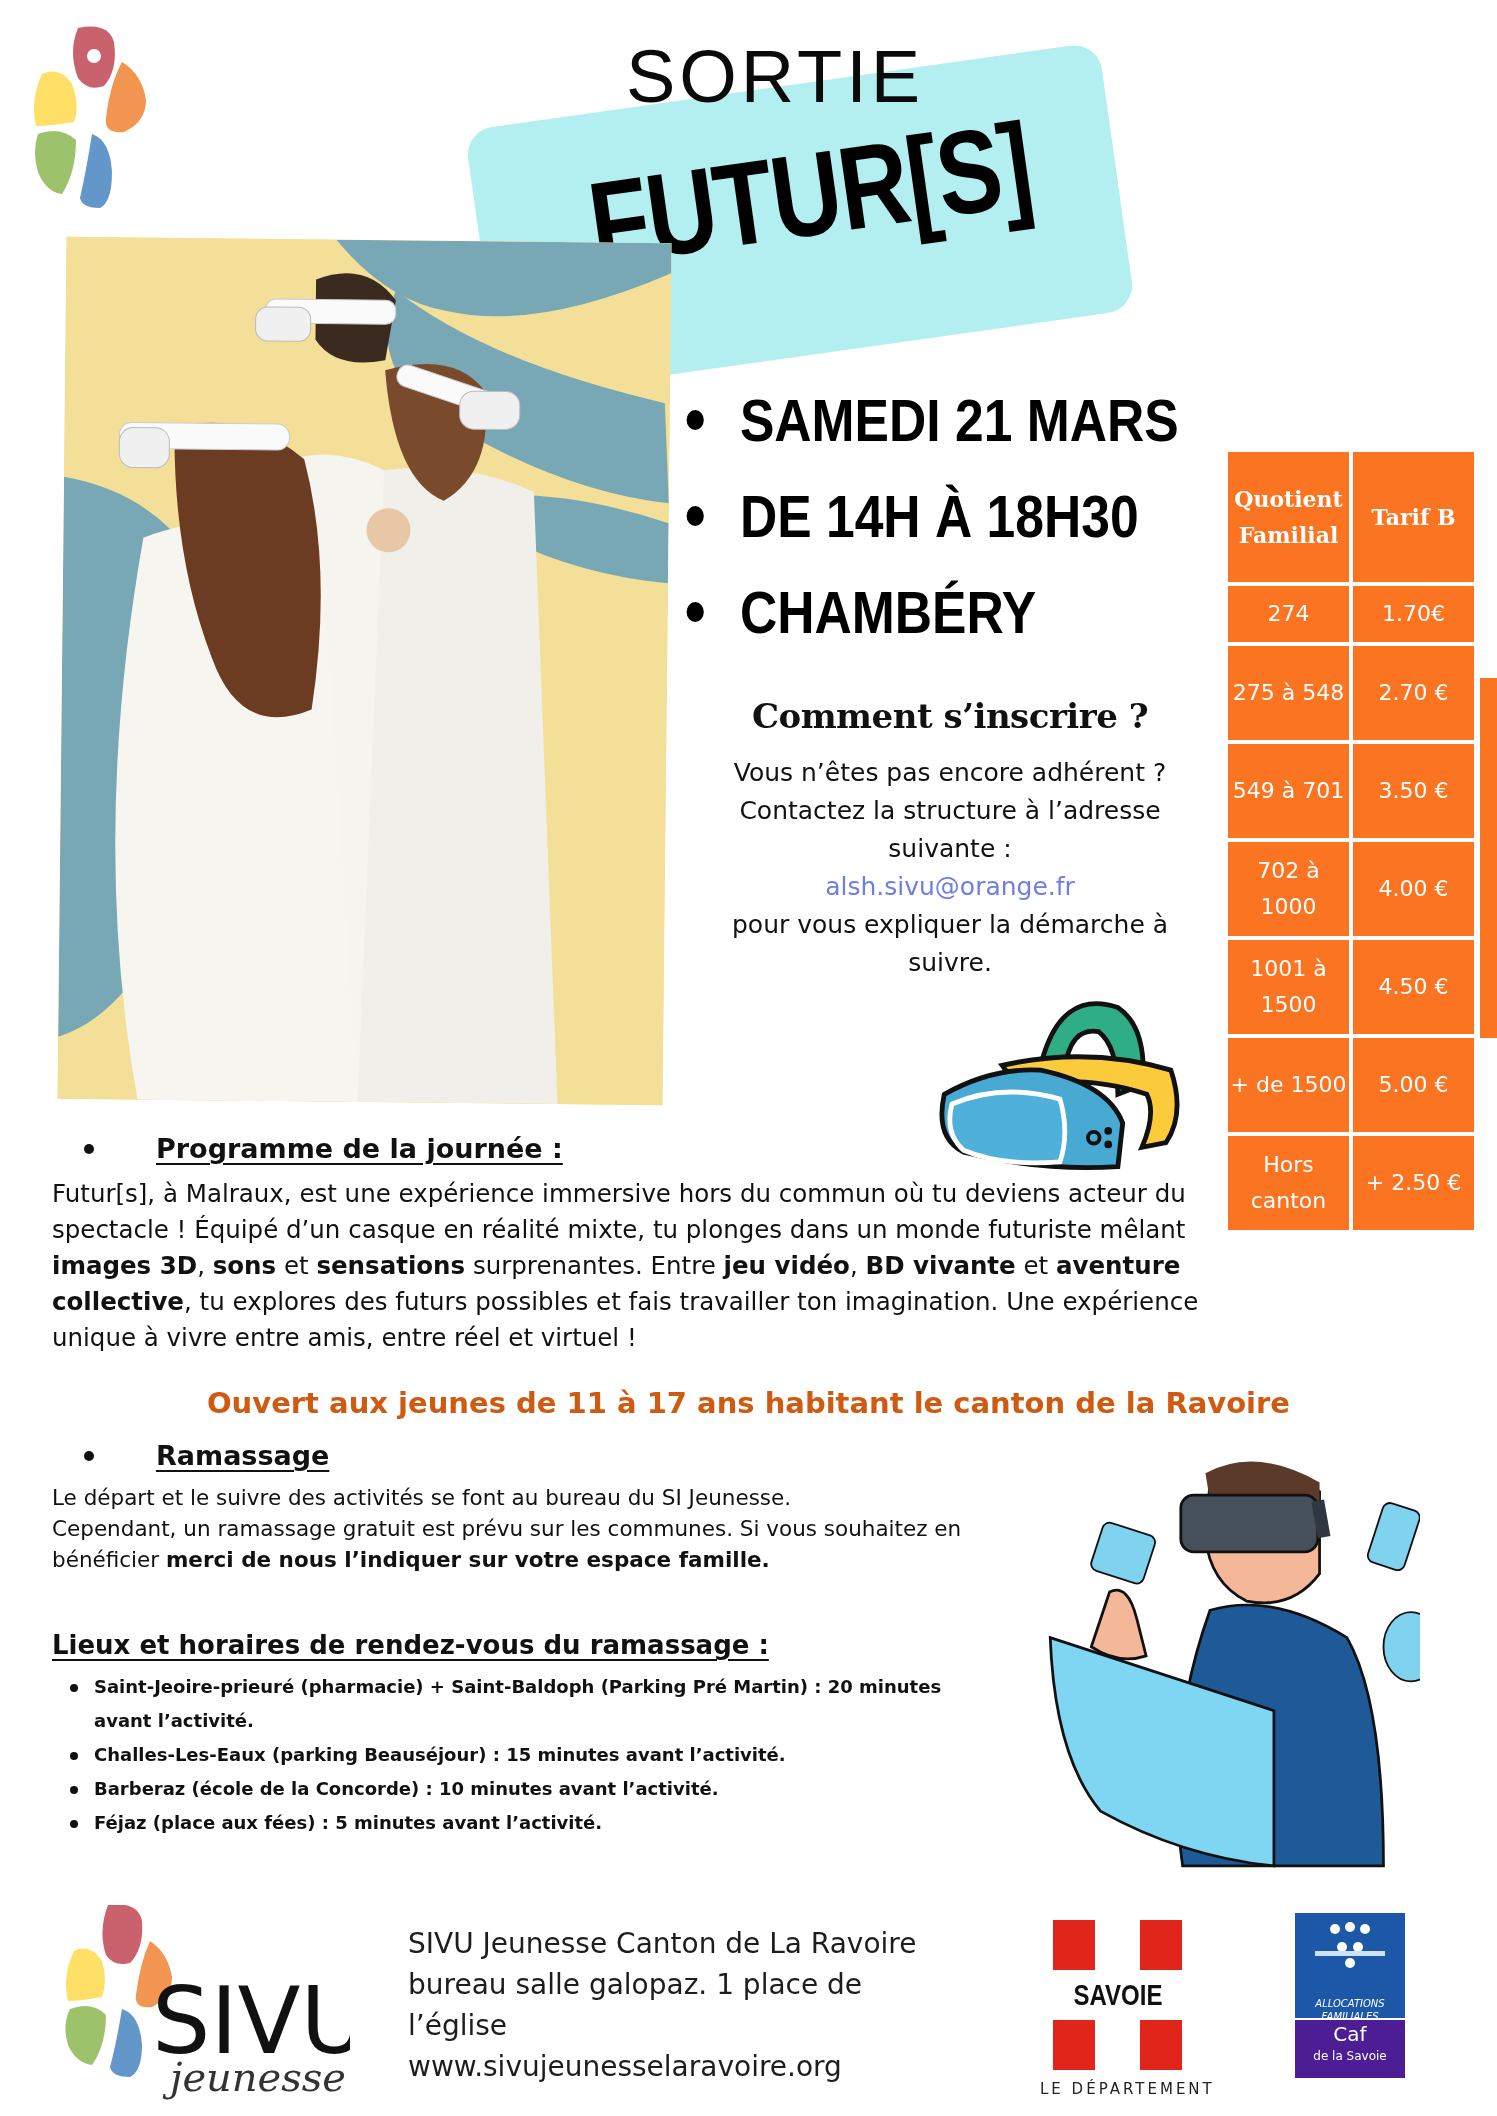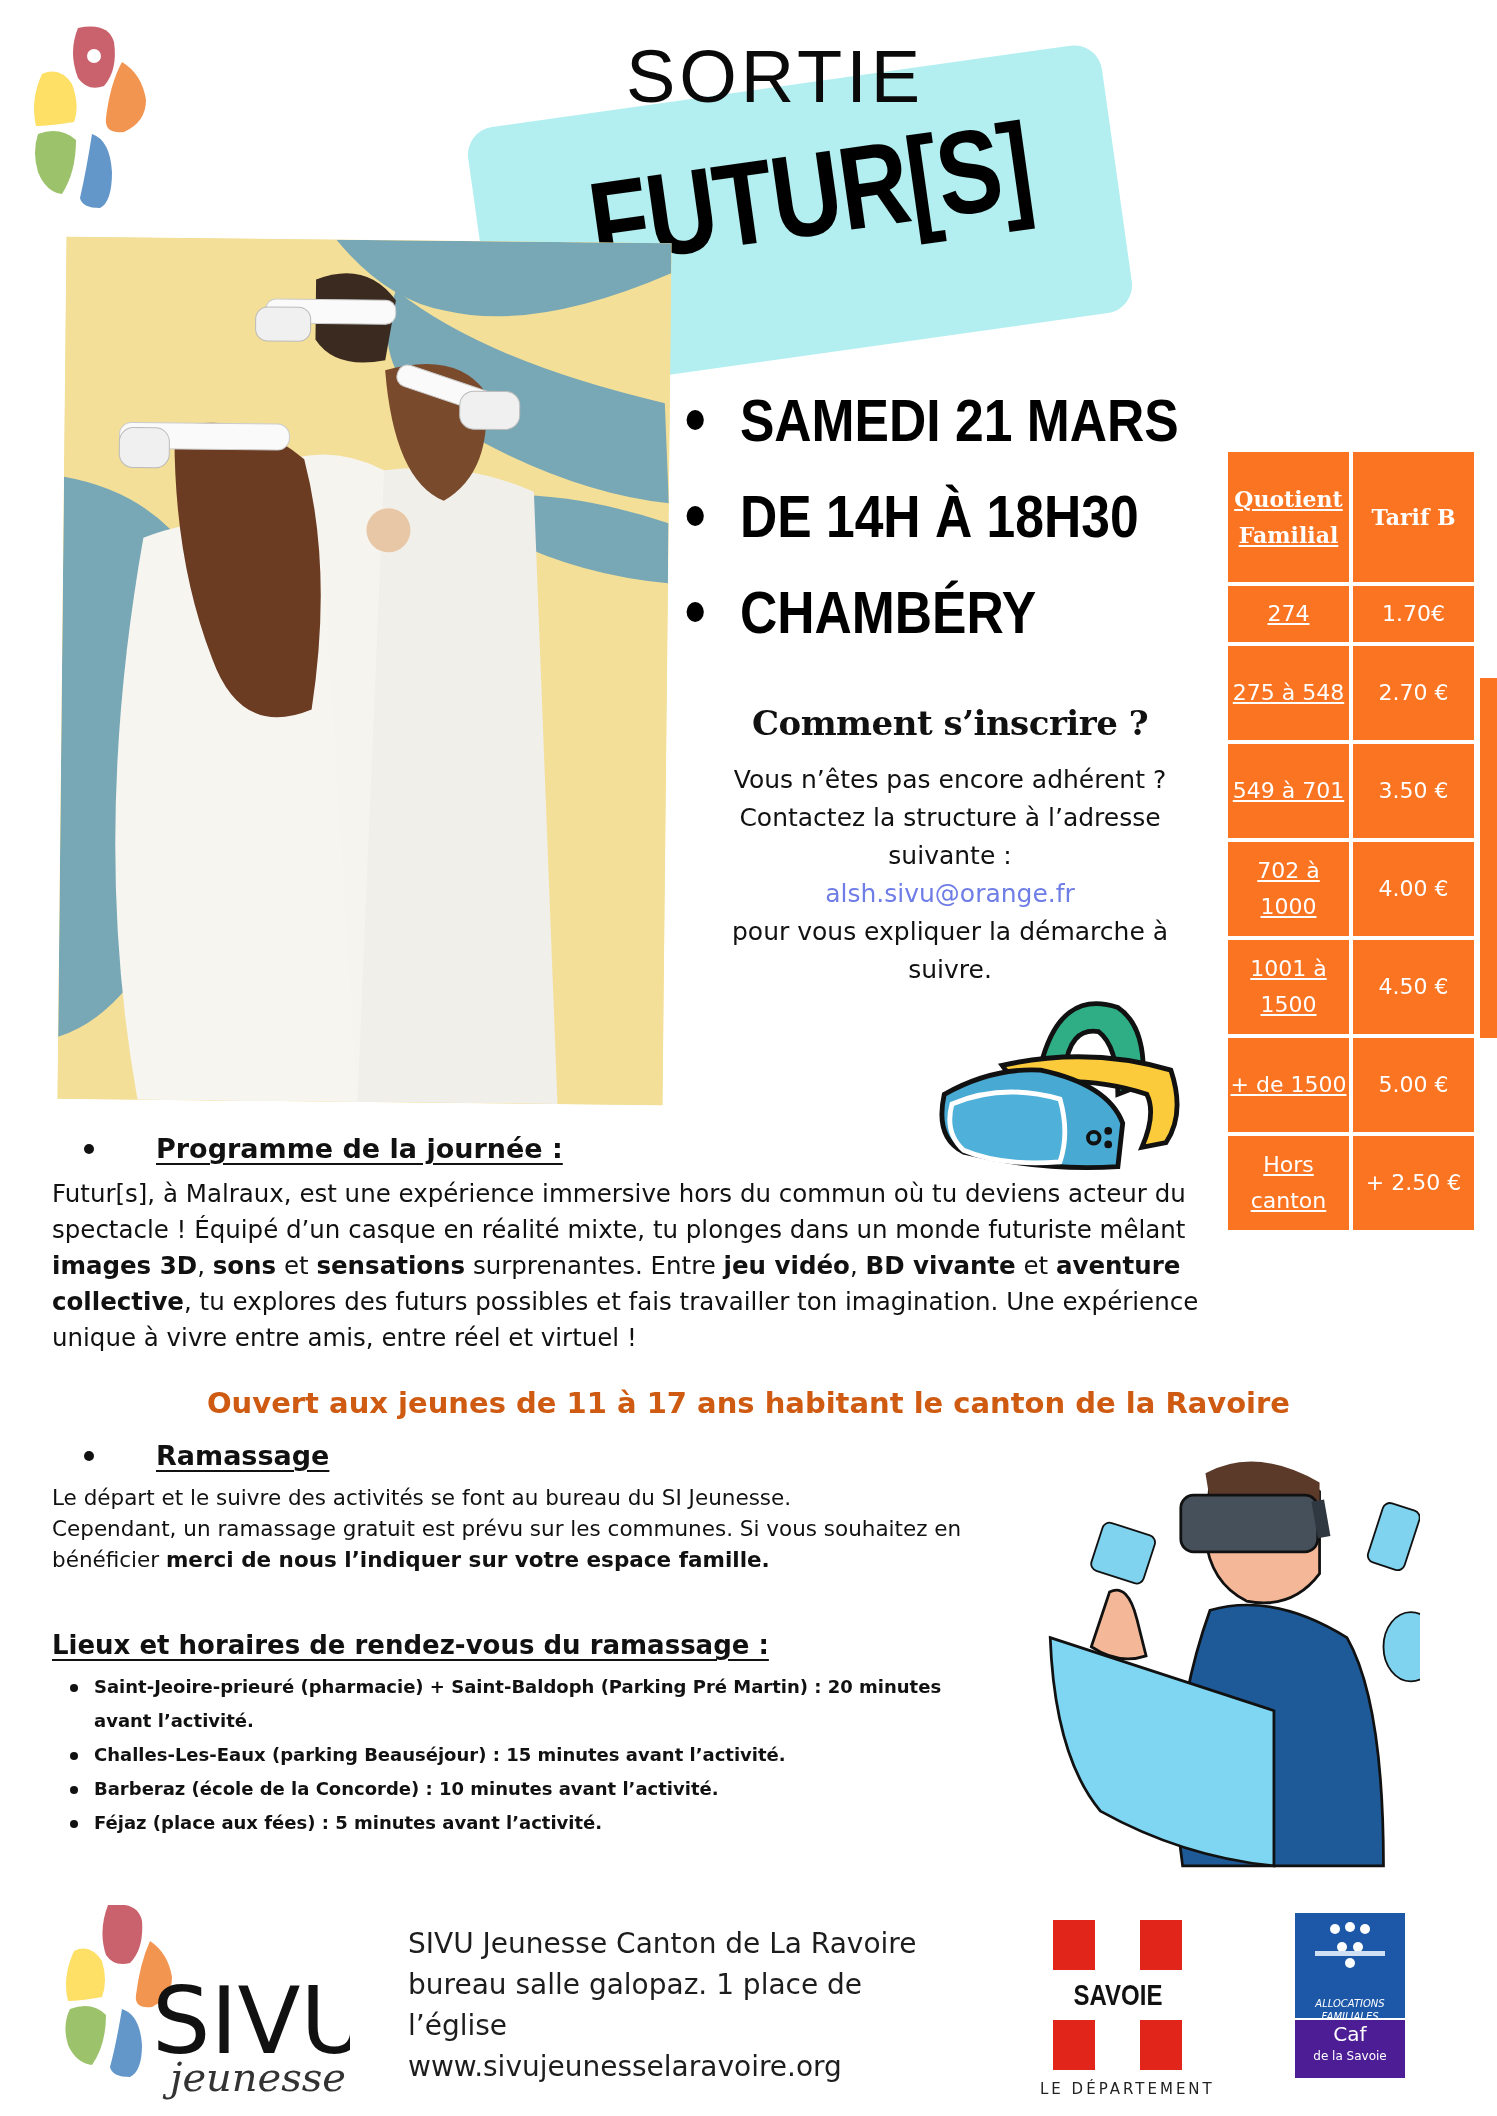--- a/index.html
+++ b/index.html
@@ -17,30 +17,30 @@
   .photo { left:62px; top:240px; width:605px; height:862px; overflow:hidden; background:#f3df97; transform:rotate(0.6deg); }
 
   
   .event-list { left:678px; top:372px; width:560px; }
   .event-item { display:flex; align-items:center; height:96px; font-family:"Liberation Sans", sans-serif; font-weight:700; font-size:60px; transform:scaleX(0.86); transform-origin:left center; white-space:nowrap; color:#000; }
   .event-item .dot { display:inline-block; width:20px; height:20px; border-radius:50%; background:#000; margin:0 42px 0 10px; flex:0 0 auto; }
 
   
   .band { left:0; top:678px; width:1224px; height:360px; background:#fa7421; }
   .band-strip { left:1480px; top:678px; width:17px; height:360px; background:#fa7421; }
-  .inscrire { left:690px; top:690px; width:520px; text-align:center;margin-top:7px; }
+  .inscrire { left:690px; top:690px; width:520px; text-align:center; }
   .inscrire h2 { margin:0; font-family:"DejaVu Serif", serif; font-weight:700; font-size:34px; color:#111; letter-spacing:-0.5px; line-height:48px; padding-top:2px; }
   .inscrire p { margin:14px 0 0; font-size:25px; line-height:38px; color:#111; }
   .inscrire .email { color:#6f7de6; }
 
   
   .tarif { left:1228px; top:452px; width:250px; }
   .t-row { display:flex; gap:4px; margin-bottom:4px; }
   .t-cell { background:#fa7421; color:#fff; display:flex; align-items:center; justify-content:center; text-align:center; font-size:22px; line-height:36px; }
-  .t-cell.c1 { width:121px;text-decoration:underline; }
+  .t-cell.c1 { width:121px; }
   .t-cell.c2 { width:121px; }
   .t-head .t-cell { height:130px; font-family:"DejaVu Serif", serif; font-weight:700; font-size:22px; }
   .t-row.r1 .t-cell { height:56px; }
   .t-row.r2 .t-cell { height:94px; }
 
   
   .vr-headset { left:925px; top:975px; width:270px; height:200px; }
 
   
   .sec-heading { font-weight:700; font-size:27px; text-decoration:underline; text-underline-offset:5px; color:#111; white-space:nowrap; }

